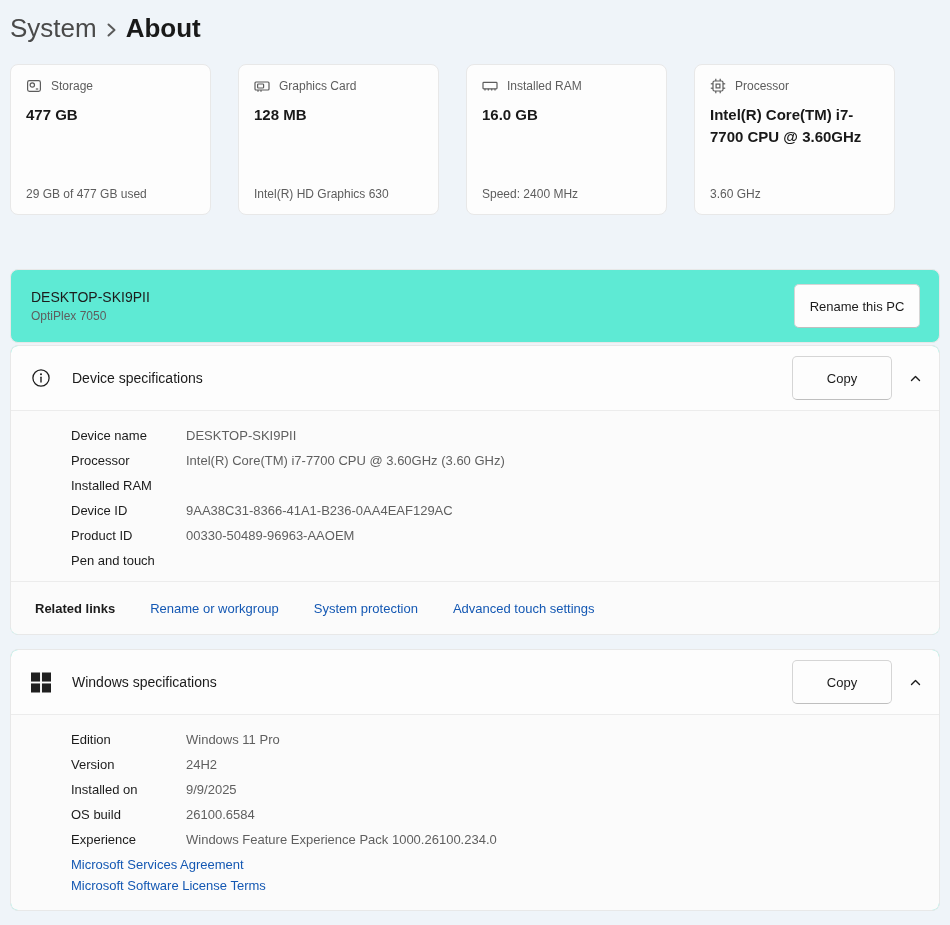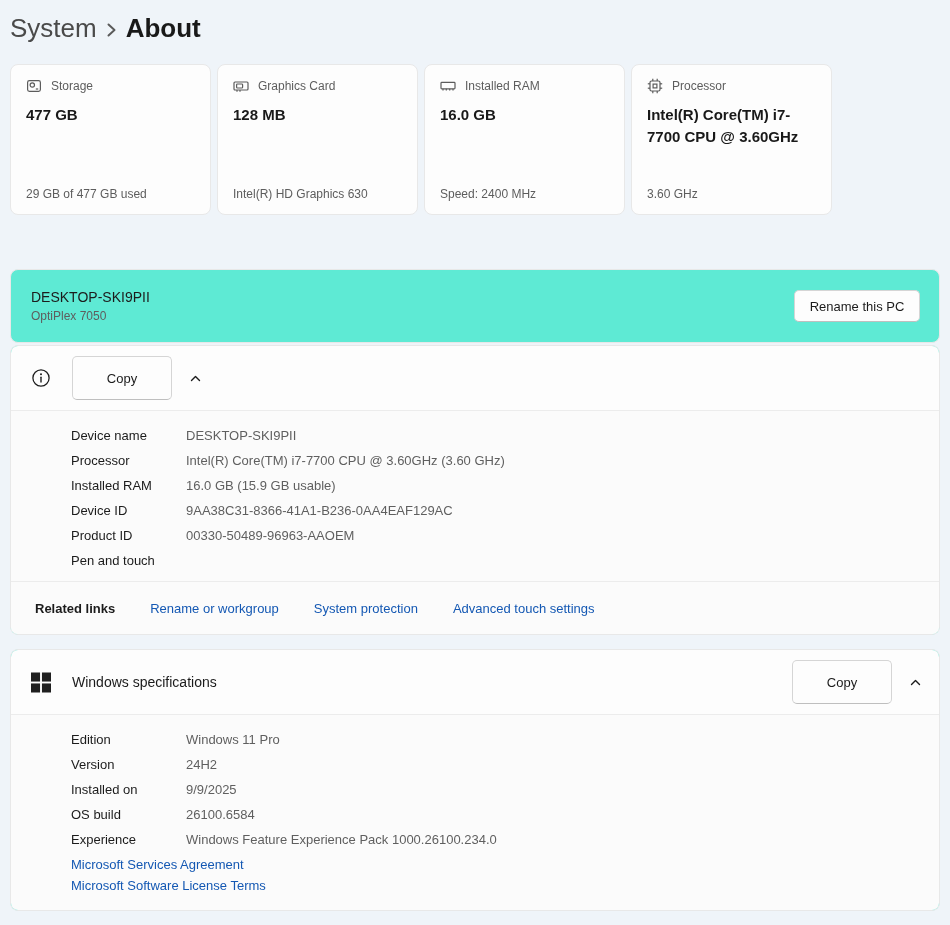--- a/index.html
+++ b/index.html
@@ -12,21 +12,21 @@
   }
   .page{padding:8px 10px 0 10px;}
 
   
   .breadcrumb{display:flex;align-items:center;gap:9px;height:36px;margin:2px 0 18px 0;}
   .crumb-parent{font-size:26px;color:#4a4a4a;cursor:pointer;}
   .crumb-current{font-size:26px;font-weight:700;color:#191919;}
   .crumb-chevron{display:flex;align-items:center;margin-top:3px;}
 
   
-  .cards-row{display:flex;gap:6px;margin-bottom:54px;}
+  .cards-row{display:flex;gap:27px;margin-bottom:54px;}
   .card{
     width:201px;height:151px;box-sizing:border-box;
     background:#fdfdfd;border:1px solid #e8e8e8;border-radius:8px;
     padding:13px 15px 13px 15px;
     display:flex;flex-direction:column;
   }
   .card-head{display:flex;align-items:center;gap:9px;font-size:12px;color:#5d5d5d;margin-bottom:10px;}
   .card-value{font-size:15px;font-weight:700;line-height:22px;color:#191919;}
   .card-detail{margin-top:auto;font-size:12px;color:#5d5d5d;}
 
@@ -43,21 +43,21 @@
   .pc-name{font-size:14px;color:#1c1c1c;}
   .pc-model{font-size:12px;color:#5e5e5e;margin-top:4px;}
 
   .btn{
     background:#fdfdfd;
     border:1px solid #d5d5d5;border-bottom-color:#bfbfbf;
     border-radius:5px;font-size:13px;color:#1b1b1b;
     font-family:"Liberation Sans", sans-serif;
     cursor:pointer;
   }
-  .rename-btn{width:126px;height:32px;}
+  .rename-btn{width:126px;height:44px;}
   .copy-btn{width:100px;height:44px;}
 
   .expander{margin-bottom:14px;overflow:hidden;}
   .exp-header{
     height:64px;display:flex;align-items:center;
     padding:0 17px 0 20px;background:#fdfdfd;cursor:pointer;
   }
   .exp-icon{width:20px;display:flex;align-items:center;justify-content:center;margin-right:21px;}
   .exp-title{font-size:14px;color:#1b1b1b;flex:1;}
   .exp-chevron{margin-left:17px;display:flex;align-items:center;cursor:pointer;}
@@ -179,40 +179,40 @@
 
   <div class="panel expander">
     <div class="exp-header">
       <span class="exp-icon">
         <svg width="20" height="20" viewBox="0 0 20 20" fill="none">
           <circle cx="10" cy="10" r="8.1" stroke="#1f1f1f" stroke-width="1.3"></circle>
           <line x1="10" y1="9.2" x2="10" y2="14" stroke="#1f1f1f" stroke-width="1.4" stroke-linecap="round"></line>
           <circle cx="10" cy="6.3" r="1" fill="#1f1f1f"></circle>
         </svg>
       </span>
+      <span class="exp-title">Device specifications</span>
       <button class="btn copy-btn">Copy</button>
       <span class="exp-chevron">
         <svg width="13" height="13" viewBox="0 0 13 13">
             <polyline points="2.5,8.5 6.5,4.5 10.5,8.5" fill="none" stroke="#1b1b1b" stroke-width="1.4" stroke-linecap="round" stroke-linejoin="round"></polyline>
           </svg>
       </span>
     </div>
     <div class="exp-body">
       <div class="spec-rows">
         <div class="spec-row">
           <span class="spec-label">Device name</span>
           <span class="spec-value">DESKTOP-SKI9PII</span>
         </div>
         <div class="spec-row">
           <span class="spec-label">Processor</span>
           <span class="spec-value">Intel(R) Core(TM) i7-7700 CPU @ 3.60GHz (3.60 GHz)</span>
         </div>
         <div class="spec-row">
           <span class="spec-label">Installed RAM</span>
-          <span class="spec-value">16.0 GB (15.9 GB usable)</span>
         </div>
         <div class="spec-row">
           <span class="spec-label">Device ID</span>
           <span class="spec-value">9AA38C31-8366-41A1-B236-0AA4EAF129AC</span>
         </div>
         <div class="spec-row">
           <span class="spec-label">Product ID</span>
           <span class="spec-value">00330-50489-96963-AAOEM</span>
         </div>
         <div class="spec-row">

